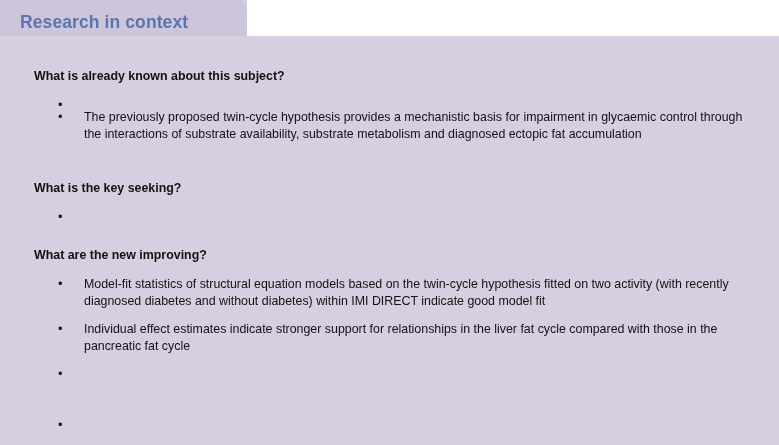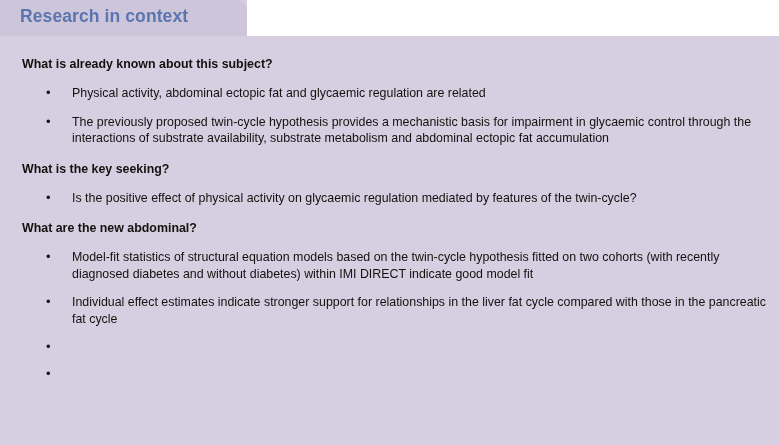--- a/index.html
+++ b/index.html
@@ -29,21 +29,21 @@
     top: 0;
     width: 247px;
     height: 36px;
     background: #cdc6da;
     border-top-right-radius: 11px;
     box-sizing: border-box;
   }
   #header-title {
     position: absolute;
     left: 20px;
-    top: 6px;
+    top: 12px;
     font-size: 17.5px;
     font-weight: bold;
     color: #5b75b0;
     letter-spacing: 0.1px;
     white-space: nowrap;
   }
   #header-notch {
     position: absolute;
     left: 247px;
     top: 0;
@@ -57,21 +57,21 @@
     position: absolute;
     left: 0;
     top: 36px;
     width: 779px;
     height: 409px;
     padding: 0;
     box-sizing: border-box;
   }
 
   .section {
-    margin: 0;
+    margin: 12px;
     padding: 0;
   }
 
   .section-heading {
     font-size: 12.4px;
     font-weight: bold;
     color: #14110f;
     margin: 0;
     padding: 0 0 0 22px;
     line-height: 16px;
@@ -118,39 +118,39 @@
   </div>
   <div id="header-notch"></div>
 
   <div id="content">
 
   <div class="sp-h-top"></div>
       <div class="section">
         <div class="section-heading">What is already known about this subject?</div>
         <ul class="bullet-list">
           <div class="sp-b-top"></div>
-          <li class="bullet-item"><span class="dot">•</span><span>Physical activity, abdominal ectopic fat and glycaemic regulation are related</span></li>
+          <li class="bullet-item"><span class="dot">•</span></li>
           <div class="sp-b-gap"></div>
-          <li class="bullet-item"><span class="dot">•</span><span>The previously proposed twin-cycle hypothesis provides a mechanistic basis for impairment in glycaemic control through the interactions of substrate availability, substrate metabolism and abdominal ectopic fat accumulation</span></li>
+          <li class="bullet-item"><span class="dot">•</span><span>The previously proposed twin-cycle hypothesis provides a mechanistic basis for impairment in glycaemic control through the interactions of substrate availability, substrate metabolism and diagnosed ectopic fat accumulation</span></li>
         </ul>
       </div>
       <div class="sp-sec-gap"></div>
       <div class="section">
         <div class="section-heading">What is the key seeking?</div>
         <ul class="bullet-list">
           <div class="sp-b-top"></div>
-          <li class="bullet-item"><span class="dot">•</span><span>Is the positive effect of physical activity on glycaemic regulation mediated by features of the twin-cycle?</span></li>
+          <li class="bullet-item"><span class="dot">•</span></li>
         </ul>
       </div>
       <div class="sp-sec-gap"></div>
       <div class="section">
-        <div class="section-heading">What are the new abdominal?</div>
+        <div class="section-heading">What are the new improving?</div>
         <ul class="bullet-list">
           <div class="sp-b-top"></div>
-          <li class="bullet-item"><span class="dot">•</span><span>Model-fit statistics of structural equation models based on the twin-cycle hypothesis fitted on two cohorts (with recently diagnosed diabetes and without diabetes) within IMI DIRECT indicate good model fit</span></li>
+          <li class="bullet-item"><span class="dot">•</span><span>Model-fit statistics of structural equation models based on the twin-cycle hypothesis fitted on two activity (with recently diagnosed diabetes and without diabetes) within IMI DIRECT indicate good model fit</span></li>
           <div class="sp-b-gap"></div>
           <li class="bullet-item"><span class="dot">•</span><span>Individual effect estimates indicate stronger support for relationships in the liver fat cycle compared with those in the pancreatic fat cycle</span></li>
           <div class="sp-b-gap"></div>
           <li class="bullet-item"><span class="dot">•</span></li>
         </ul>
       </div>
       <div class="sp-sec-gap"></div>
       <div class="section">
         <ul class="bullet-list">
           <div class="sp-b-top"></div>

